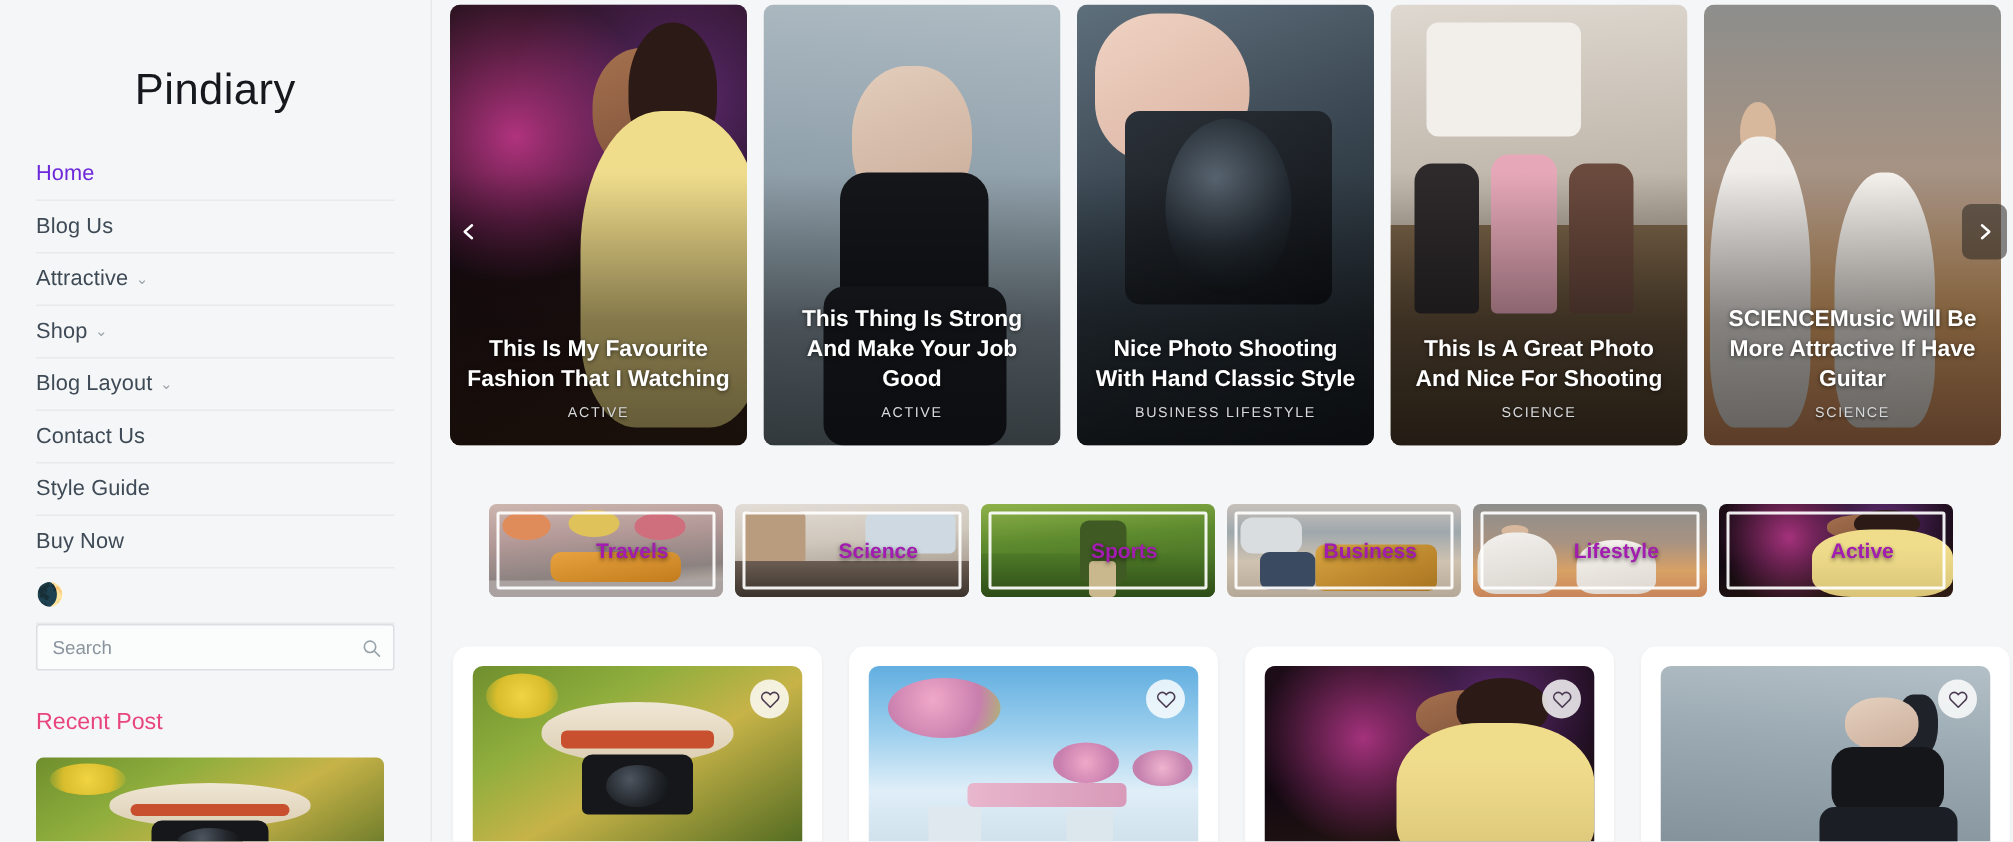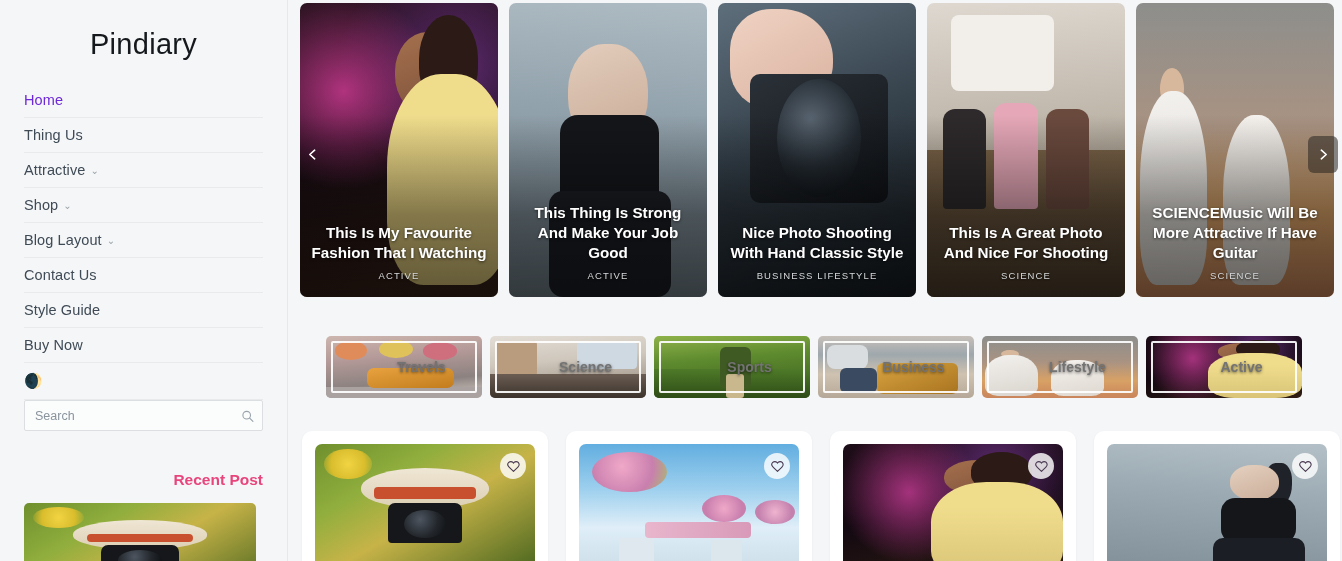--- a/index.html
+++ b/index.html
@@ -20,21 +20,21 @@
     background: #f5f6f7;
   }
 
   
   .sidebar {
     width: 288px;
     height: 561px;
     flex: 0 0 288px;
     background: #f5f6f7;
     border-right: 1px solid #e6e8ea;
-    padding: 0 24px;
+    padding: 16px 24px;
     position: relative;
     overflow: hidden;
   }
 
   .brand {
     text-align: center;
     font-size: 29px;
     font-weight: 400;
     color: #15181c;
     letter-spacing: 0.3px;
@@ -95,25 +95,24 @@
     right: 9px;
     top: 50%;
     transform: translateY(-50%);
     width: 13px;
     height: 13px;
     pointer-events: none;
     color: #98a2aa;
   }
 
   .recent-title {
-    margin-top: 40px;
+    margin-top: 26px;
     font-size: 15.5px;
     color: #e8457d;
-    font-weight: 700;
-    text-align: right;
+    font-weight: 400;
   }
 
   .recent-thumb {
     margin-top: 14px;
     width: 232px;
     height: 96px;
     border-radius: 5px;
     overflow: hidden;
     background: linear-gradient(150deg, #6f8f2e 0%, #8fae3d 30%, #c7b348 55%, #4e6b22 100%);
     position: relative;
@@ -219,21 +218,21 @@
     inset: 5px;
     border: 2px solid rgba(255,255,255,0.92);
     border-radius: 2px;
   }
   .pill .label {
     position: absolute;
     inset: 0;
     display: flex;
     align-items: center;
     justify-content: center;
-    color: #737373;
+    color: #a21caf;
     font-size: 14px;
     font-weight: 700;
     text-shadow: 0 1px 3px rgba(0,0,0,0.55);
     padding-left: 35px;
   }
 
   
   .posts {
     display: flex;
     gap: 18px;
@@ -356,21 +355,21 @@
   <aside class="sidebar">
 
     <div class="brand">Pindiary</div>
 
     <nav>
       <ul class="nav" id="nav-list">
           <li class="nav-item active">
             <span>Home</span>
           </li>
           <li class="nav-item">
-            <span>Thing Us</span>
+            <span>Blog Us</span>
           </li>
           <li class="nav-item">
             <span>Attractive</span>
             <span class="caret">⌄</span>
           </li>
           <li class="nav-item">
             <span>Shop</span>
             <span class="caret">⌄</span>
           </li>
           <li class="nav-item">

